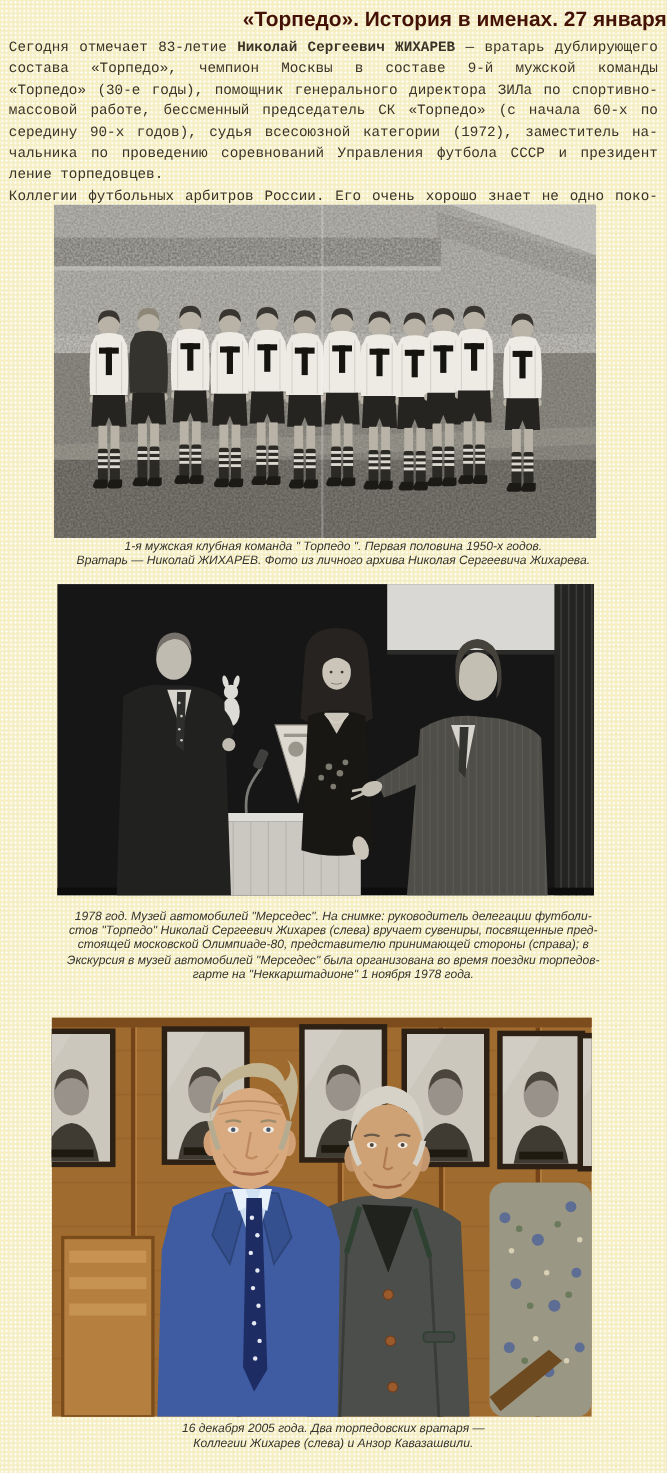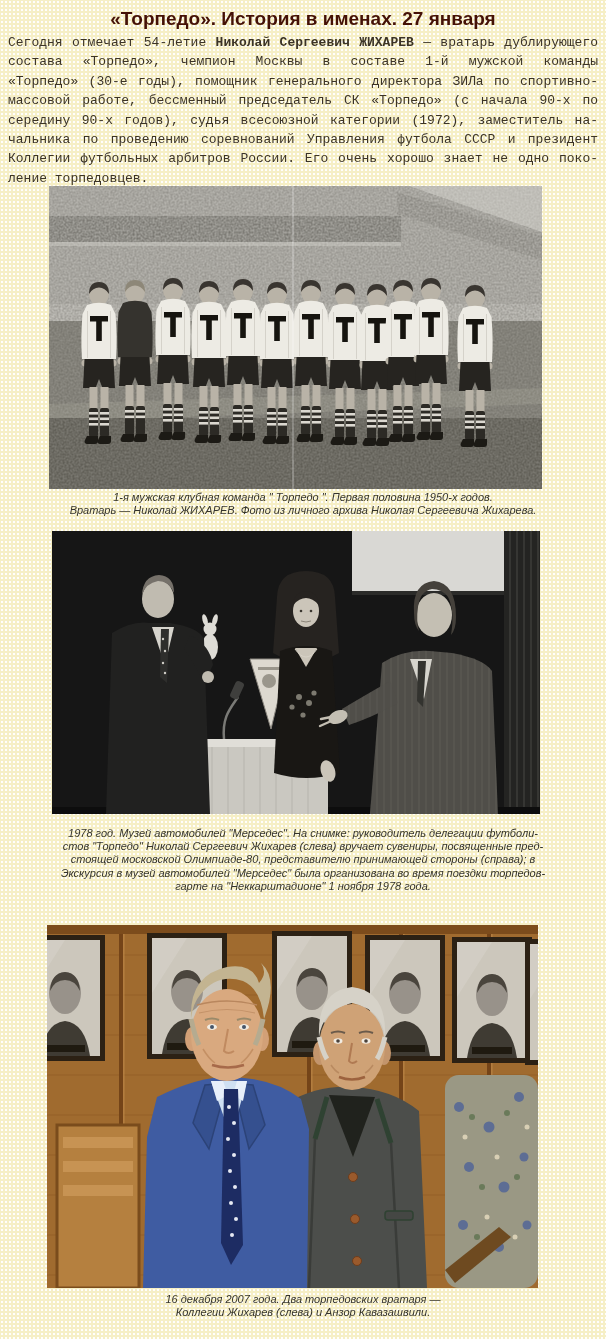--- a/index.html
+++ b/index.html
@@ -5,21 +5,21 @@
   html,body{margin:0;padding:0;background:#e8e4c4;}
   .page{
     position:relative;width:606px;height:1339px;margin:0 auto;overflow:hidden;
     background-color:#f6efc6;
     background-image:radial-gradient(circle, rgba(255,255,255,.95) 30%, rgba(255,255,255,0) 34%);
     background-size:4px 4px;
     font-family:"Liberation Sans",sans-serif;
   }
   .title{
     position:absolute;top:8px;left:0;width:606px;margin:0;
-    text-align:center;font-size:19px;font-weight:bold;color:#441106;
+    text-align:right;font-size:19px;font-weight:bold;color:#441106;
     font-family:"Liberation Sans",sans-serif;
   }
   .intro{
     position:absolute;top:33px;left:8px;width:590px;
     font-family:"Liberation Mono","DejaVu Sans Mono",monospace;
     font-size:13px;line-height:19.4px;color:#3b3326;
   }
   .iline{white-space:nowrap;}
   .jl{text-align:justify;text-align-last:justify;white-space:normal;}
   .iline b{font-weight:bold;}
@@ -37,28 +37,28 @@
   #photo3{left:47px;top:925px;}
 </style>
 </head>
 <body>
 
 <div class="page">
 
   <h1 class="title">«Торпедо». История в именах. 27 января</h1>
 
   <div class="intro">
-    <div class="iline jl"><span>Сегодня отмечает 54-летие </span><b>Николай Сергеевич ЖИХАРЕВ</b><span> — вратарь дублирующего</span></div>
-    <div class="iline jl"><span>состава «Торпедо», чемпион Москвы в составе 1-й мужской команды</span></div>
+    <div class="iline jl"><span>Сегодня отмечает 83-летие </span><b>Николай Сергеевич ЖИХАРЕВ</b><span> — вратарь дублирующего</span></div>
+    <div class="iline jl"><span>состава «Торпедо», чемпион Москвы в составе 9-й мужской команды</span></div>
     <div class="iline jl"><span>«Торпедо» (30-е годы), помощник генерального директора ЗИЛа по спортивно-</span></div>
-    <div class="iline jl"><span>массовой работе, бессменный председатель СК «Торпедо» (с начала 90-х по</span></div>
+    <div class="iline jl"><span>массовой работе, бессменный председатель СК «Торпедо» (с начала 60-х по</span></div>
     <div class="iline jl"><span>середину 90-х годов), судья всесоюзной категории (1972), заместитель на-</span></div>
     <div class="iline jl"><span>чальника по проведению соревнований Управления футбола СССР и президент</span></div>
+    <div class="iline"><span>ление торпедовцев.</span></div>
     <div class="iline jl"><span>Коллегии футбольных арбитров России. Его очень хорошо знает не одно поко-</span></div>
-    <div class="iline"><span>ление торпедовцев.</span></div>
   </div>
 
   <div class="photo" id="photo1">
     <svg width="493" height="303" viewBox="0 0 493 303" role="img">
       <defs>
         <filter id="noise1">
             <feTurbulence type="fractalNoise" baseFrequency="0.5" numOctaves="3" seed="7"></feTurbulence>
             <feColorMatrix type="matrix" values="0 0 0 0 0.72  0 0 0 0 0.71  0 0 0 0 0.67  0 0 0 0.85 0"></feColorMatrix>
           </filter>
         <g id="gP">
@@ -365,17 +365,17 @@
           <circle cx="197" cy="102" r="2" fill="#46566a"></circle>
         <path d="M158,95 Q165,92 172,95 M190,95 Q197,92 204,95" stroke="#9a8a6a" stroke-width="2" fill="none"></path>
         <path d="M181,104 L177,126 Q181,130 187,126" stroke="#c08a60" stroke-width="2" fill="none"></path>
         <path d="M165,140 Q181,145 197,140" stroke="#a76a4a" stroke-width="2.5" fill="none"></path>
         <path d="M156,124 Q162,134 168,138 M206,124 Q200,134 194,138" stroke="#c49064" stroke-width="1.5" fill="none"></path>
       </g>
     </svg>
   </div>
 
   <div class="caption" id="cap3">
-    <div>16 декабря 2007 года. Два торпедовских вратаря —</div>
+    <div>16 декабря 2005 года. Два торпедовских вратаря —</div>
     <div>Коллегии Жихарев (слева) и Анзор Кавазашвили.</div>
   </div>
 
 </div>
 
 </body></html>

